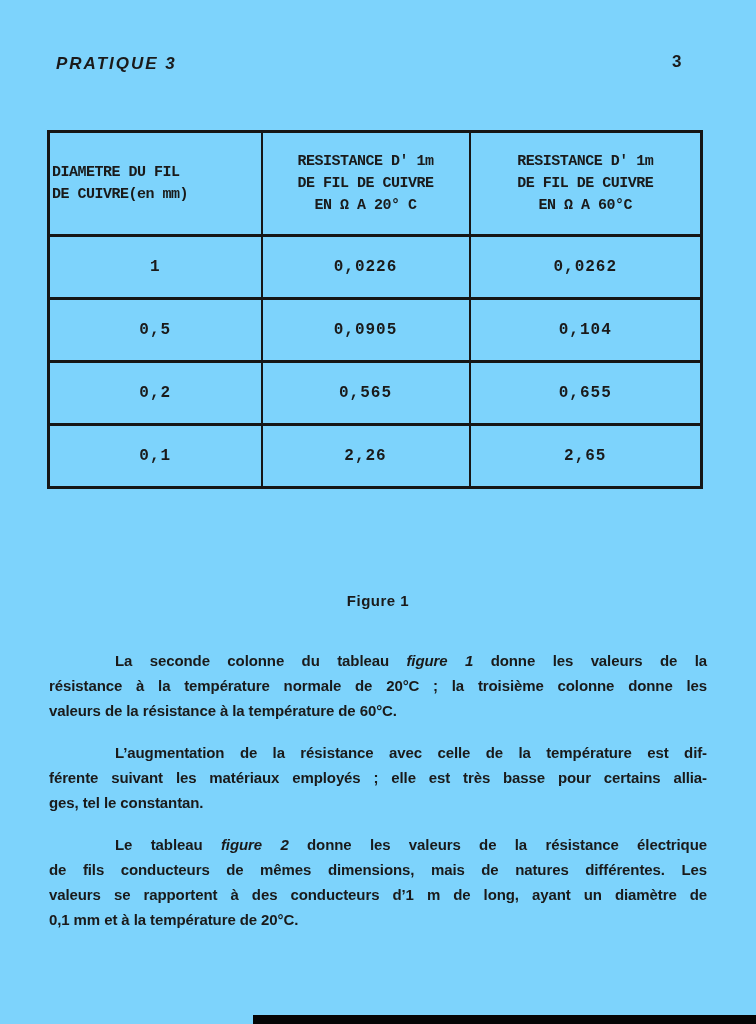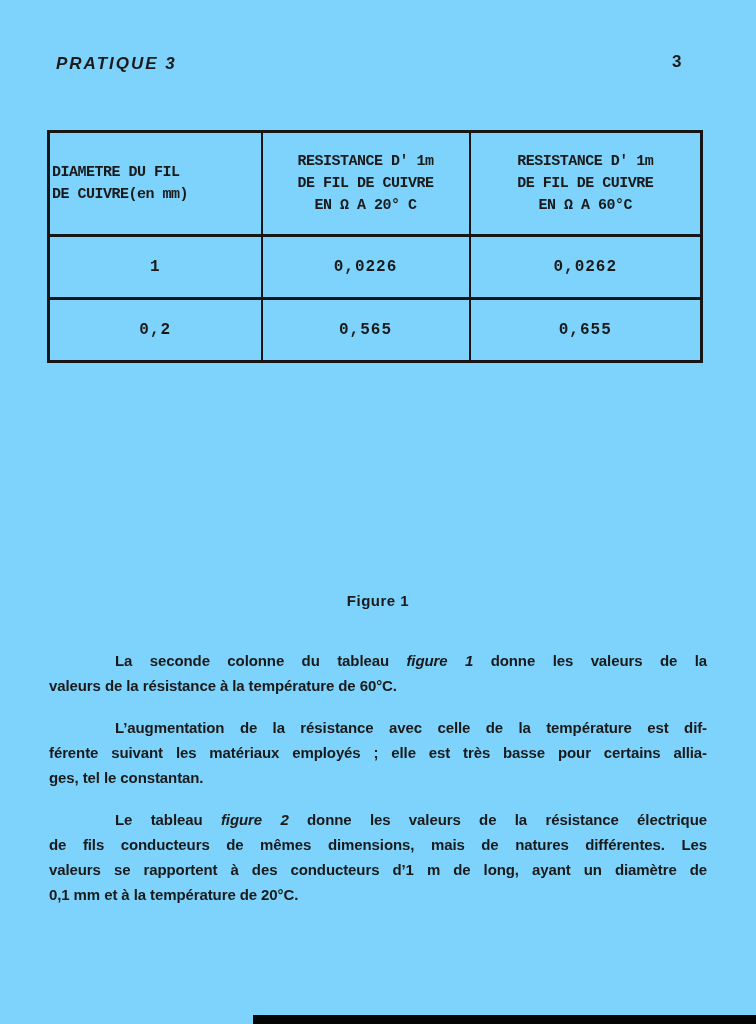--- a/index.html
+++ b/index.html
@@ -89,32 +89,43 @@
           </th>
         </tr>
     </thead>
     <tbody id="tbody">
         <tr>
           <td>1</td>
           <td>0,0226</td>
           <td>0,0262</td>
         </tr>
         <tr>
+          <td>0,5</td>
+          <td>0,0905</td>
+          <td>0,104</td>
+        </tr>
+        <tr>
           <td>0,2</td>
           <td>0,565</td>
           <td>0,655</td>
+        </tr>
+        <tr>
+          <td>0,1</td>
+          <td>2,26</td>
+          <td>2,65</td>
         </tr>
       </tbody>
   </table>
 
   <div class="caption">Figure 1</div>
 
   <div id="paras">
       <div class="para">
         <div class="line just ind"><span>La seconde colonne du tableau </span><span class="it">figure 1</span><span> donne les valeurs de la</span></div>
+        <div class="line just"><span>résistance à la température normale de 20°C ; la troisième colonne donne les</span></div>
         <div class="line"><span>valeurs de la résistance à la température de 60°C.</span></div>
       </div>
       <div class="para">
         <div class="line just ind"><span>L’augmentation de la résistance avec celle de la température est dif-</span></div>
         <div class="line just"><span>férente suivant les matériaux employés ; elle est très basse pour certains allia-</span></div>
         <div class="line"><span>ges, tel le constantan.</span></div>
       </div>
       <div class="para">
         <div class="line just ind"><span>Le tableau </span><span class="it">figure 2</span><span> donne les valeurs de la résistance électrique</span></div>
         <div class="line just"><span>de fils conducteurs de mêmes dimensions, mais de natures différentes. Les</span></div>

